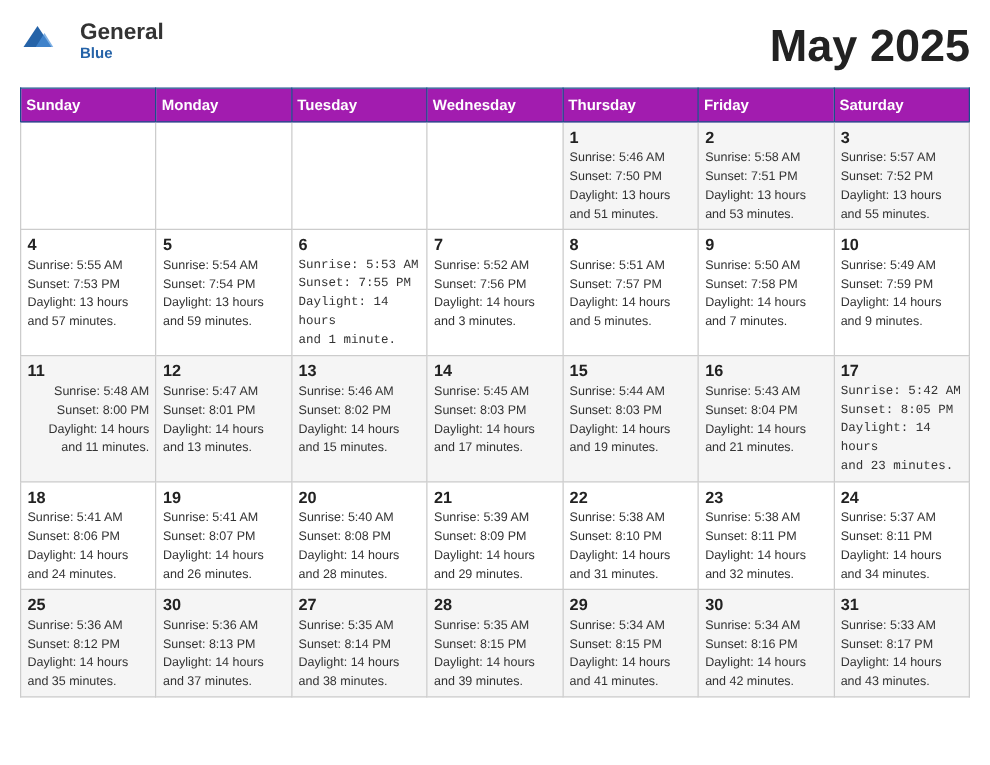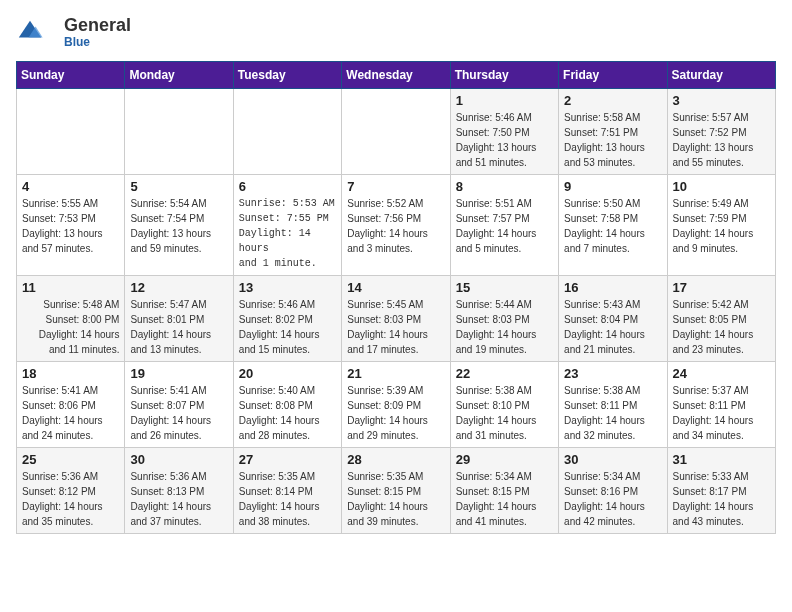--- a/index.html
+++ b/index.html
@@ -51,21 +51,21 @@
     .title-location {
       font-size: 15px;
       color: #444;
     }
     table {
       width: 100%;
       border-collapse: collapse;
       table-layout: fixed;
     }
     thead tr th {
-      background-color: #4c1d95;
+      background-color: #a21caf;
       color: #fff;
       font-size: 12px;
       font-weight: bold;
       padding: 6px 4px;
       text-align: left;
       border: 1px solid #1a4f8a;
     }
     tbody tr td {
       border: 1px solid #ccc;
       vertical-align: top;
@@ -102,20 +102,21 @@
     <svg class="logo-icon" viewBox="0 0 40 40">
       <polygon points="20,4 36,28 4,28" fill="#2563a8"></polygon>
       <polygon points="28,12 38,28 18,28" fill="#4a90d9" opacity="0.7"></polygon>
     </svg>
     <div class="logo-text">
       <span class="logo-general">General</span>
       <span class="logo-blue">Blue</span>
     </div>
   </div>
   <div class="title-block">
+    <div class="title-month">May 2025</div>
   </div>
 </div>
 
 <table>
   <thead>
     <tr>
     <th>Sunday</th>
         <th>Monday</th>
         <th>Tuesday</th>
         <th>Wednesday</th>
@@ -241,21 +242,21 @@
         </td>
         <td>
           <span class="day-number">16</span>
           <div class="day-info" style="white-space: pre-line;">Sunrise: 5:43 AM
 Sunset: 8:04 PM
 Daylight: 14 hours
 and 21 minutes.</div>
         </td>
         <td>
           <span class="day-number">17</span>
-          <div class="day-info" style="white-space: pre-line;">Sunrise: 5:42 AM
+          <div class="day-info" style="white-space: pre-line; font-family: Liberation Mono, monospace;">Sunrise: 5:42 AM
 Sunset: 8:05 PM
 Daylight: 14 hours
 and 23 minutes.</div>
         </td>
       </tr>
       <tr>
         <td>
           <span class="day-number">18</span>
           <div class="day-info" style="white-space: pre-line;">Sunrise: 5:41 AM
 Sunset: 8:06 PM

